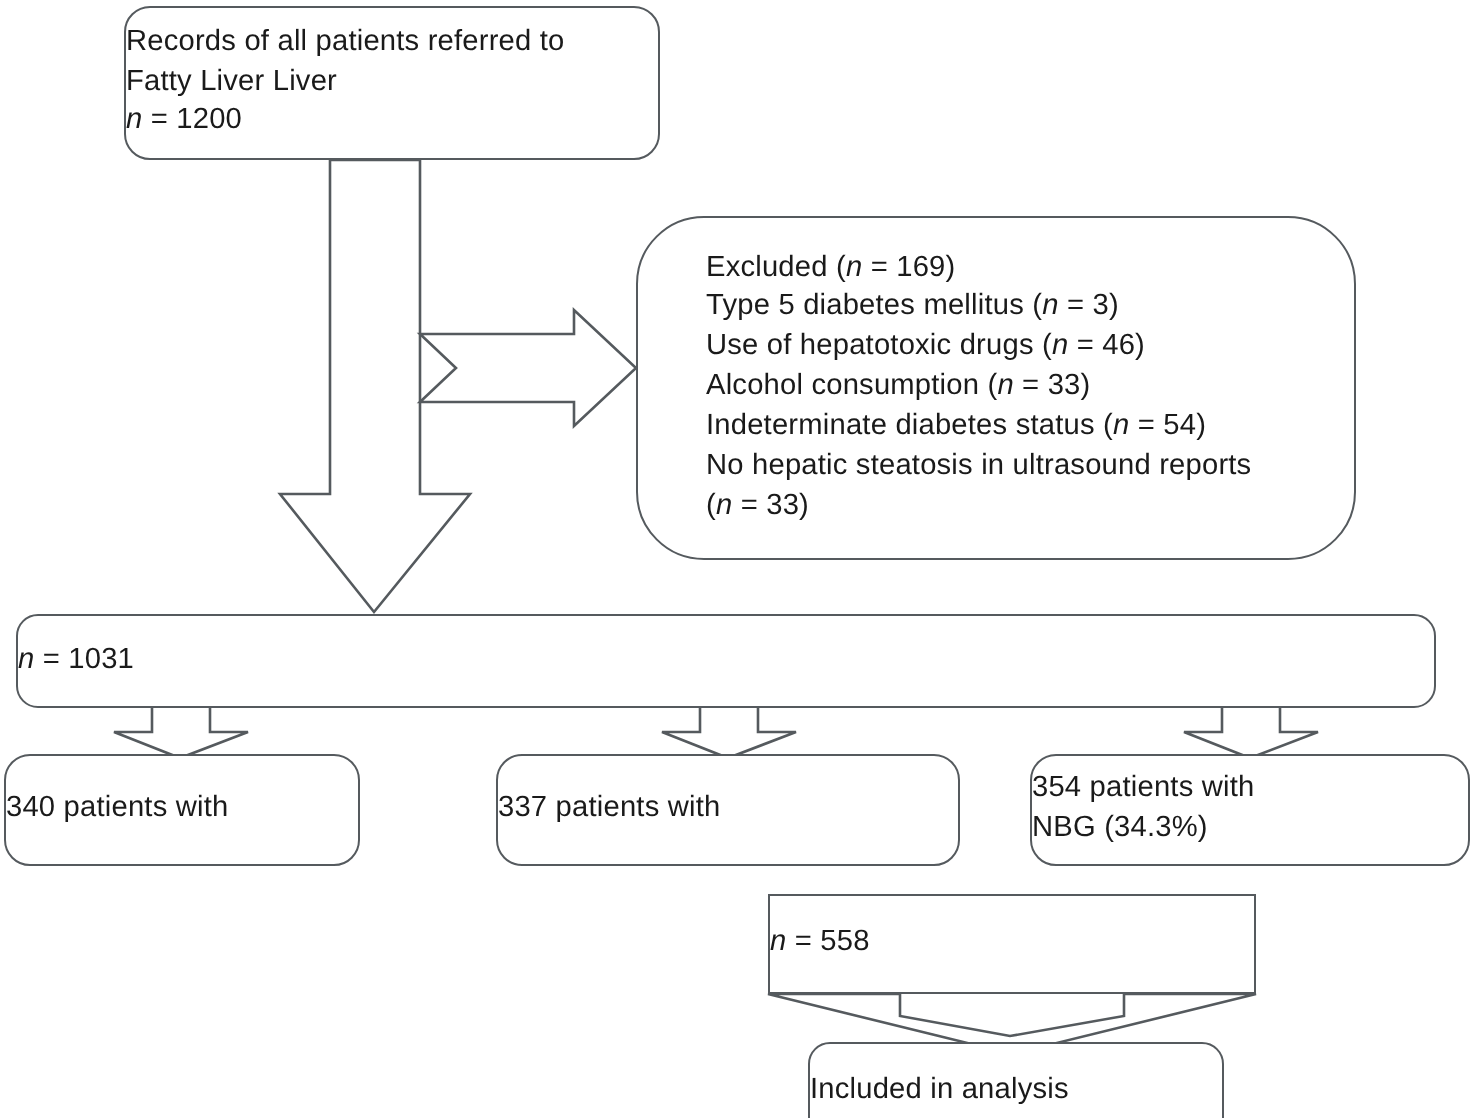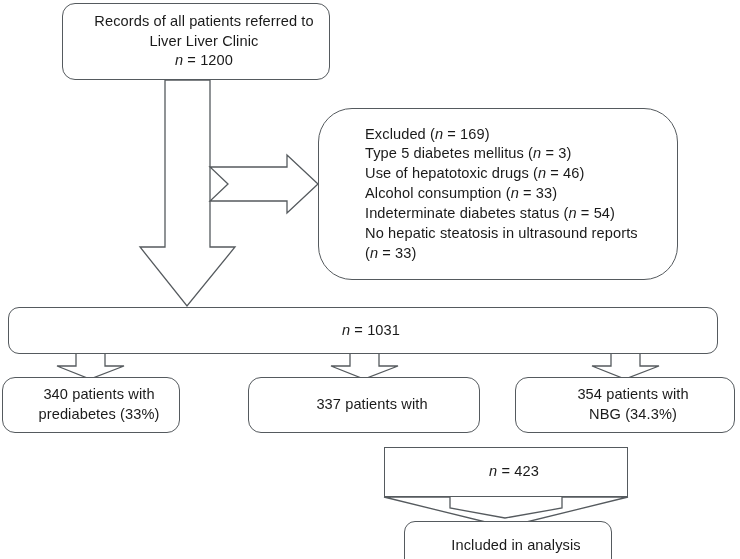--- a/index.html
+++ b/index.html
@@ -23,38 +23,37 @@
     top: 0;
     left: 0;
     width: 740px;
     height: 559px;
   }
   .node {
     position: absolute;
     box-sizing: border-box;
     display: flex;
     flex-direction: column;
-    align-items: center;
+    align-items: flex-start;
     justify-content: center;
     border: 1.3px solid #555a5e;
     background: #ffffff;
     color: #1a1a1a;
     font-size: 14.6px;
     line-height: 1.36;
     text-align: center;
     letter-spacing: 0.1px;
-    padding-left: 16px;
   }
   .node.rounded   { border-radius: 13px; }
   .node.pill      { border-radius: 11px; }
   .node.sharp     { border-radius: 0; }
   .node.left-align {
     align-items: flex-start;
     text-align: left;
-    padding-left: 46px;
+    padding-left: 34px;
   }
   .line { display: block; white-space: nowrap; }
   .ital { font-style: italic; }
 
   
   #node-source     { left: 62px;  top: 3px;   width: 268px; height: 77px; }
   #node-excluded   { left: 318px; top: 108px; width: 360px; height: 172px; border-radius: 34px; }
   #node-eligible   { left: 8px;   top: 307px; width: 710px; height: 47px; }
   #node-prediabetes{ left: 2px;   top: 377px; width: 178px; height: 56px; }
   #node-t2dm       { left: 248px; top: 377px; width: 232px; height: 56px; }
@@ -79,21 +78,21 @@
       <polygon points="350,343 379,343 379,366 398,366 364,379 331,366 350,366"></polygon>
 
       <polygon points="611,343 640,343 640,366 659,366 625,379 592,366 611,366"></polygon>
 
       <polygon points="384,497 450,497 450,508 505,518 562,508 562,497 628,497 506,527"></polygon>
     </g>
   </svg>
 
   <div class="node rounded" id="node-source">
     <span class="line">Records of all patients referred to</span>
-    <span class="line">Liver Liver Clinic</span>
+    <span class="line">Fatty Liver Liver</span>
     <span class="line">
       <span class="ital">n</span><span> = 1200</span>
     </span>
   </div>
 
   <div class="node left-align" id="node-excluded">
     <span class="line">
       <span>Excluded (</span><span class="ital">n</span><span> = 169)</span>
     </span>
     <span class="line">
@@ -115,35 +114,34 @@
   </div>
 
   <div class="node pill" id="node-eligible">
     <span class="line">
       <span class="ital">n</span><span> = 1031</span>
     </span>
   </div>
 
   <div class="node rounded" id="node-prediabetes">
     <span class="line">340 patients with</span>
-    <span class="line">prediabetes (33%)</span>
   </div>
 
   <div class="node rounded" id="node-t2dm">
     <span class="line">337 patients with</span>
   </div>
 
   <div class="node rounded" id="node-nbg">
     <span class="line">354 patients with</span>
     <span class="line">NBG (34.3%)</span>
   </div>
 
   <div class="node sharp" id="node-subset">
     <span class="line">
-      <span class="ital">n</span><span> = 423</span>
+      <span class="ital">n</span><span> = 558</span>
     </span>
   </div>
 
   <div class="node pill" id="node-included">
     <span class="line">Included in analysis</span>
   </div>
 
 </div>
 
 </body></html>

